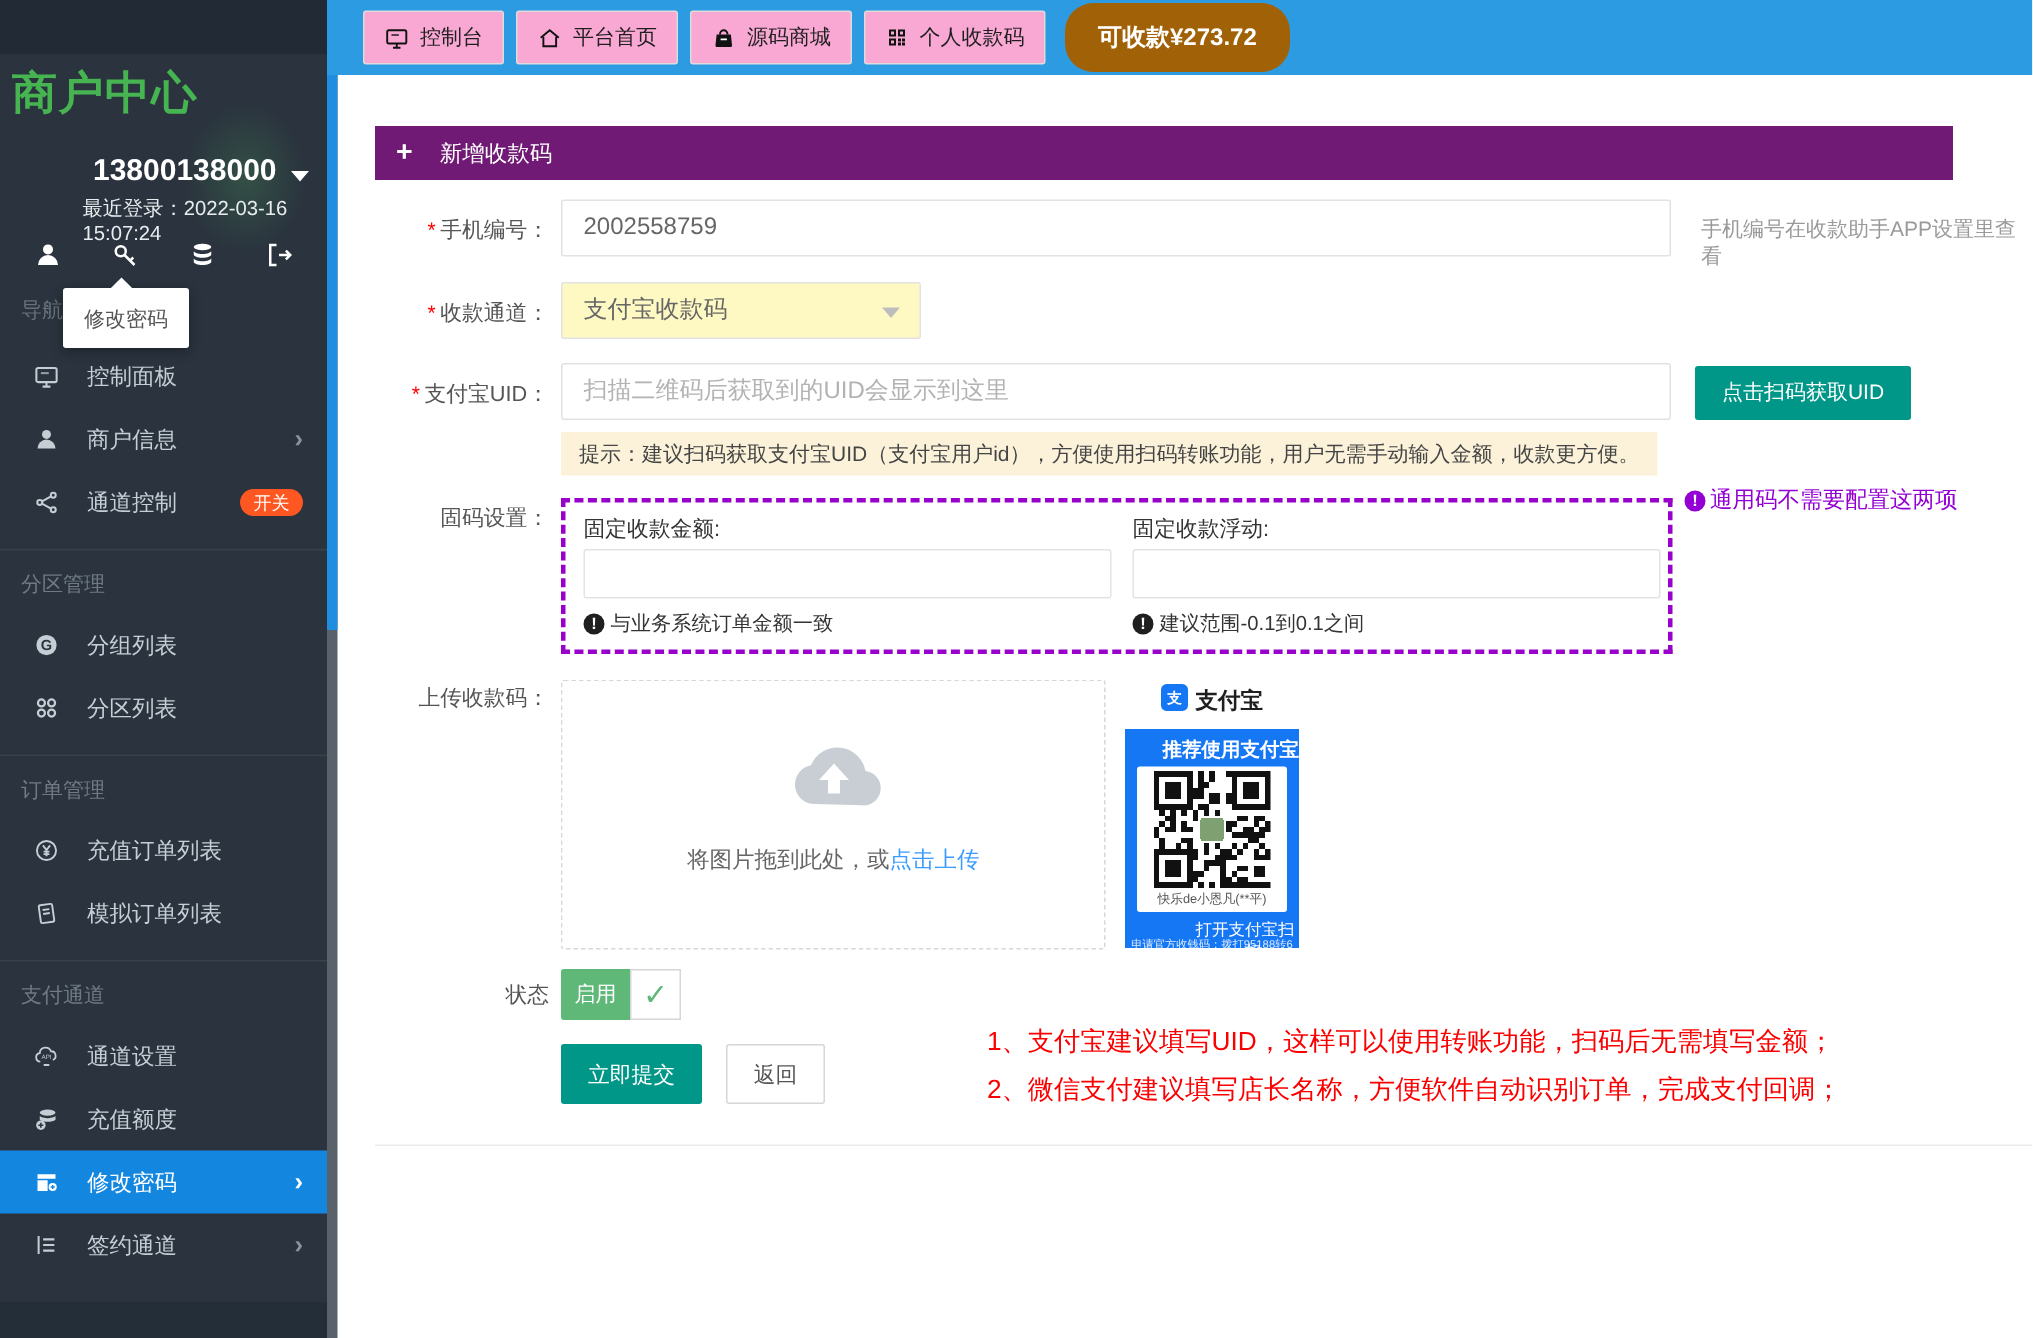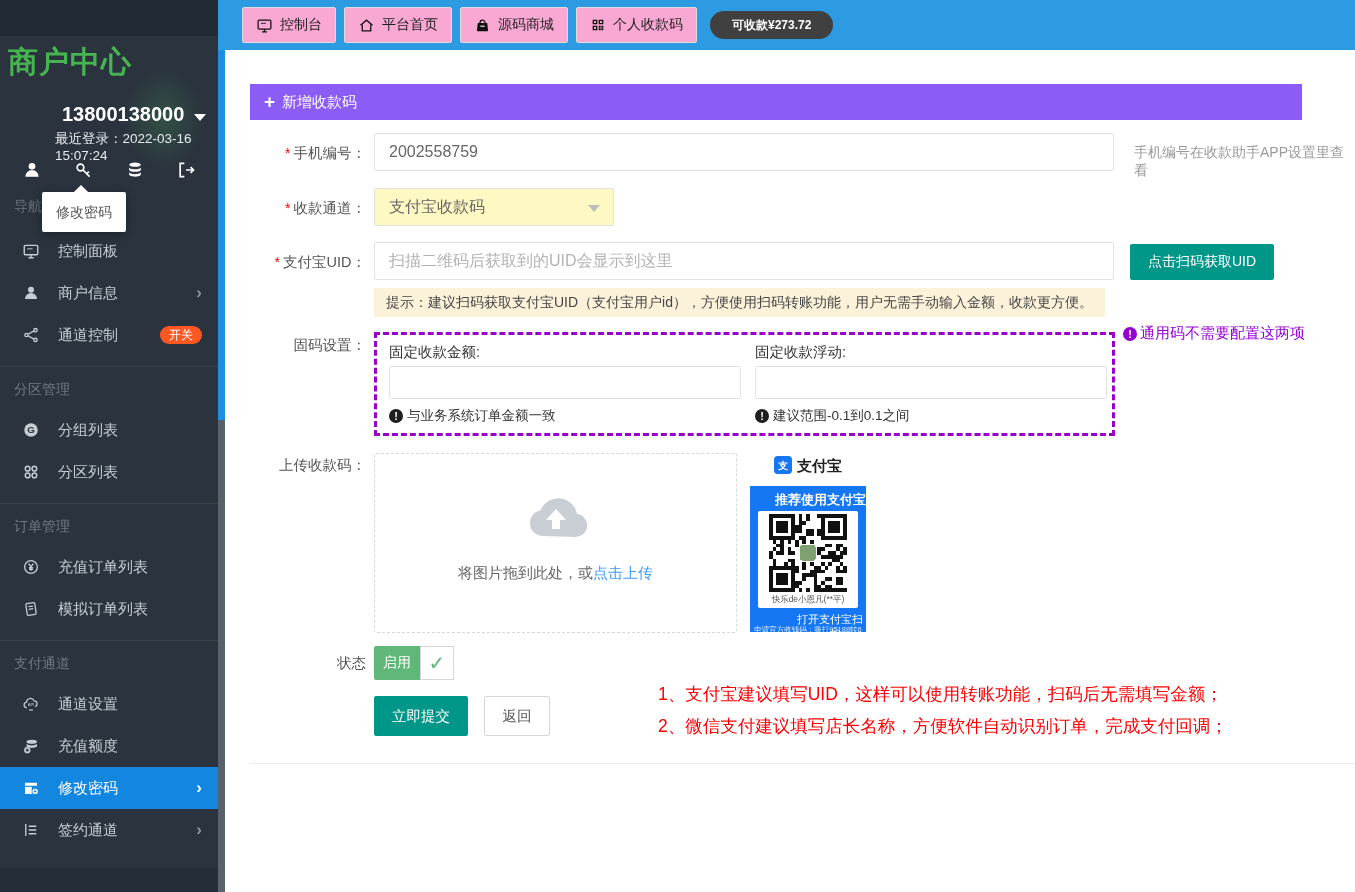--- a/index.html
+++ b/index.html
@@ -41,27 +41,27 @@
   
   .scrollstrip { position:absolute; left:218px; top:50px; width:7px; height:842px; background:#59626B; }
   .scrollthumb { position:absolute; left:0; top:0; width:7px; height:370px; background:#1E8FE0; }
 
   
   .topbar { position:absolute; left:218px; top:0; width:1137px; height:50px; background:#2D9BE2;
             display:flex; align-items:center; padding-left:24px; gap:8px; }
   .tb-btn { height:36px; background:#f9a8d4; border:1px solid #DCDCDC; border-radius:2px; display:flex; align-items:center;
             gap:7px; padding:0 13px; font-size:14px; color:#1f1f1f; cursor:pointer; }
   .tb-btn svg { display:block; color:#111; }
-  .pill { height:28px; border-radius:19px; background:#404040; color:#fff; font-size:12px; font-weight:bold;
+  .pill { height:46px; border-radius:19px; background:#a16207; color:#fff; font-size:16px; font-weight:bold;
           display:flex; align-items:center; padding:0 22px; margin-left:5px; cursor:pointer; }
 
   
   .panel { position:absolute; left:250px; top:84px; width:1105px; height:808px; background:#fff; }
-  .panel-header { position:absolute; left:0; top:0; width:1052px; height:36px; background:#8b5cf6; color:#fff;
-                  display:flex; align-items:center; gap:7px; padding-left:14px; font-size:15px; }
+  .panel-header { position:absolute; left:0; top:0; width:1052px; height:36px; background:#701a75; color:#fff;
+                  display:flex; align-items:center; gap:18px; padding-left:14px; font-size:15px; }
   .plus-ico { font-size:0; }
   .plus-ico::before { content:"+"; font-size:19px; font-weight:bold; color:#fff; }
 
   .flabel { position:absolute; left:0; width:116px; text-align:right; font-size:14.5px; color:#555; }
   .req::before { content:"*"; color:#FF0000; margin-right:3px; font-size:14px; }
 
   .tinput { position:absolute; height:38px; border:1px solid #E2E2E2; border-radius:2px; font-size:16px; color:#666;
             padding:0 14px; outline:none; font-family:inherit; background:#fff; }
   .tinput::placeholder { color:#B3B3B3; }
 

